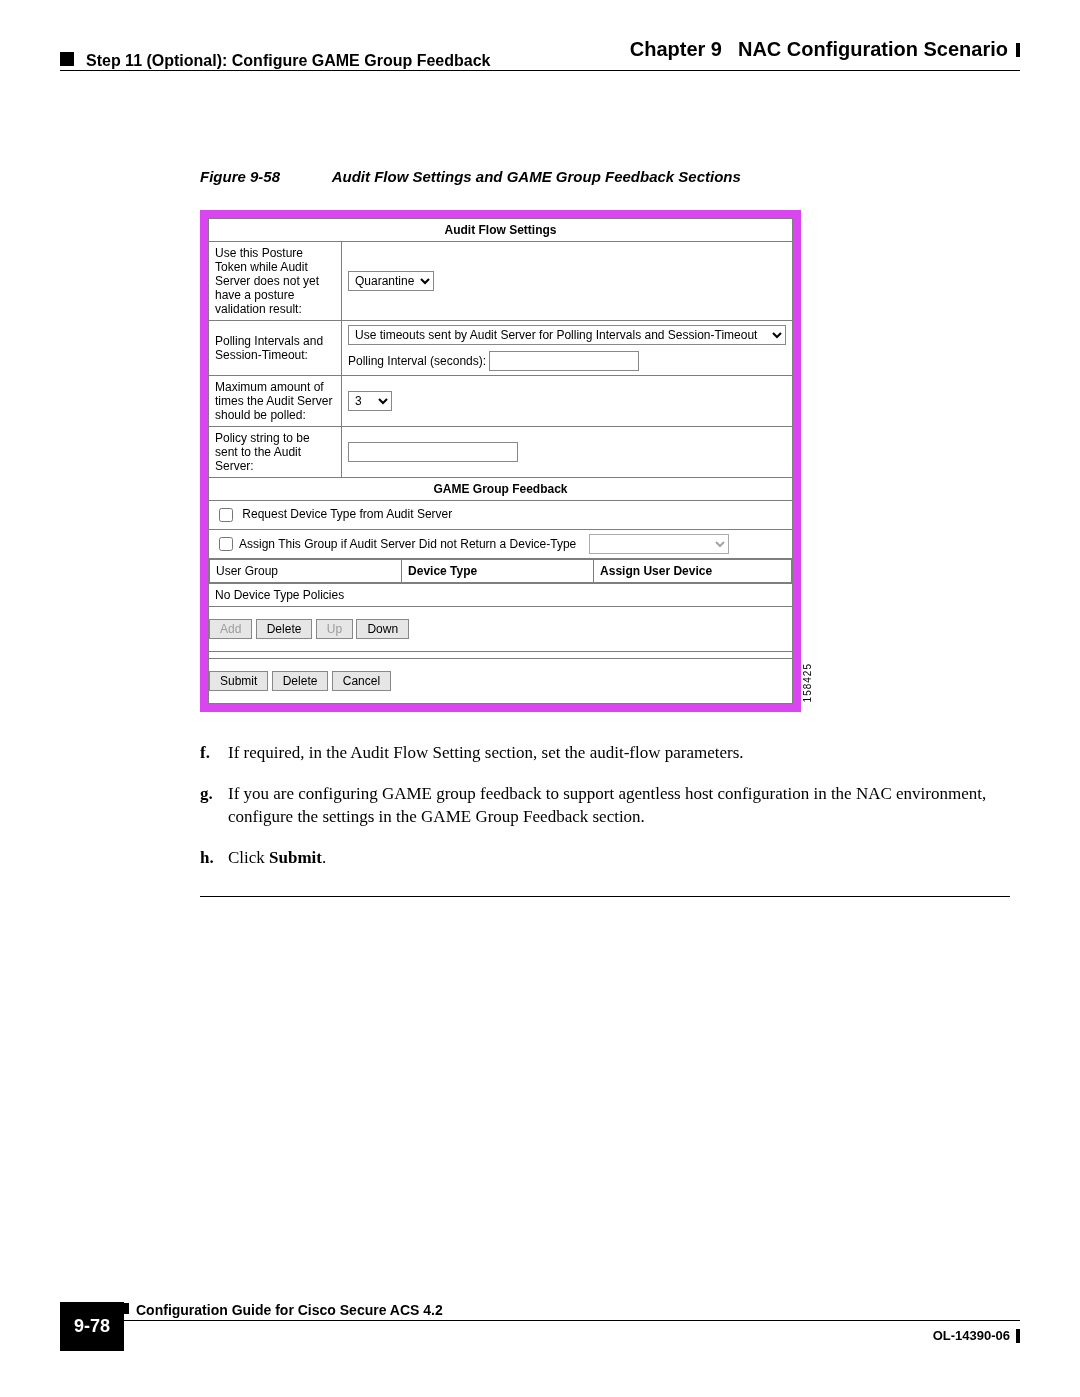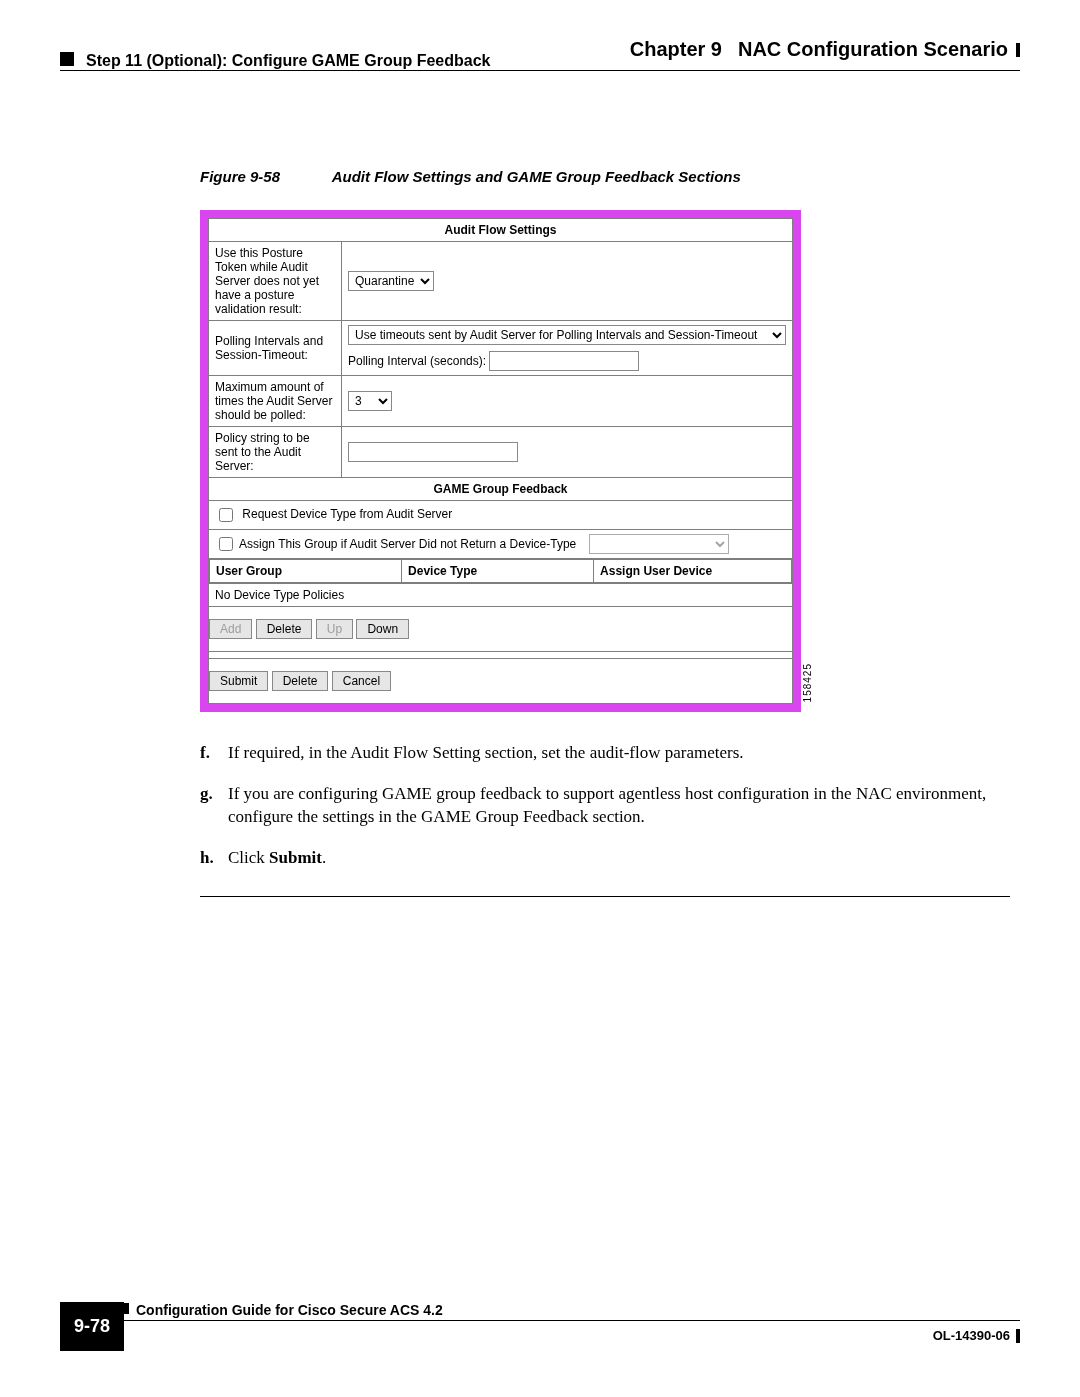--- a/index.html
+++ b/index.html
@@ -269,21 +269,21 @@
               <select class="select-look" style="width:140px" disabled=""></select>
             </div>
           </td>
         </tr>
 
         <tr>
           <td colspan="2" style="padding:0;">
             <table style="width:100%;">
               <tbody>
                     <tr>
-                <th style="font-weight:bold;width:33%;border-radius:8px;">User Group</th>
+                <th style="font-weight:normal;width:33%;border-radius:8px;">User Group</th>
                 <th style="font-weight:bold;width:33%;">Device Type</th>
                 <th style="font-weight:bold;">Assign User Device</th>
               </tr>
             </tbody>
                 </table>
           </td>
         </tr>
         <tr>
           <td colspan="2" class="center">No Device Type Policies</td>
         </tr>

